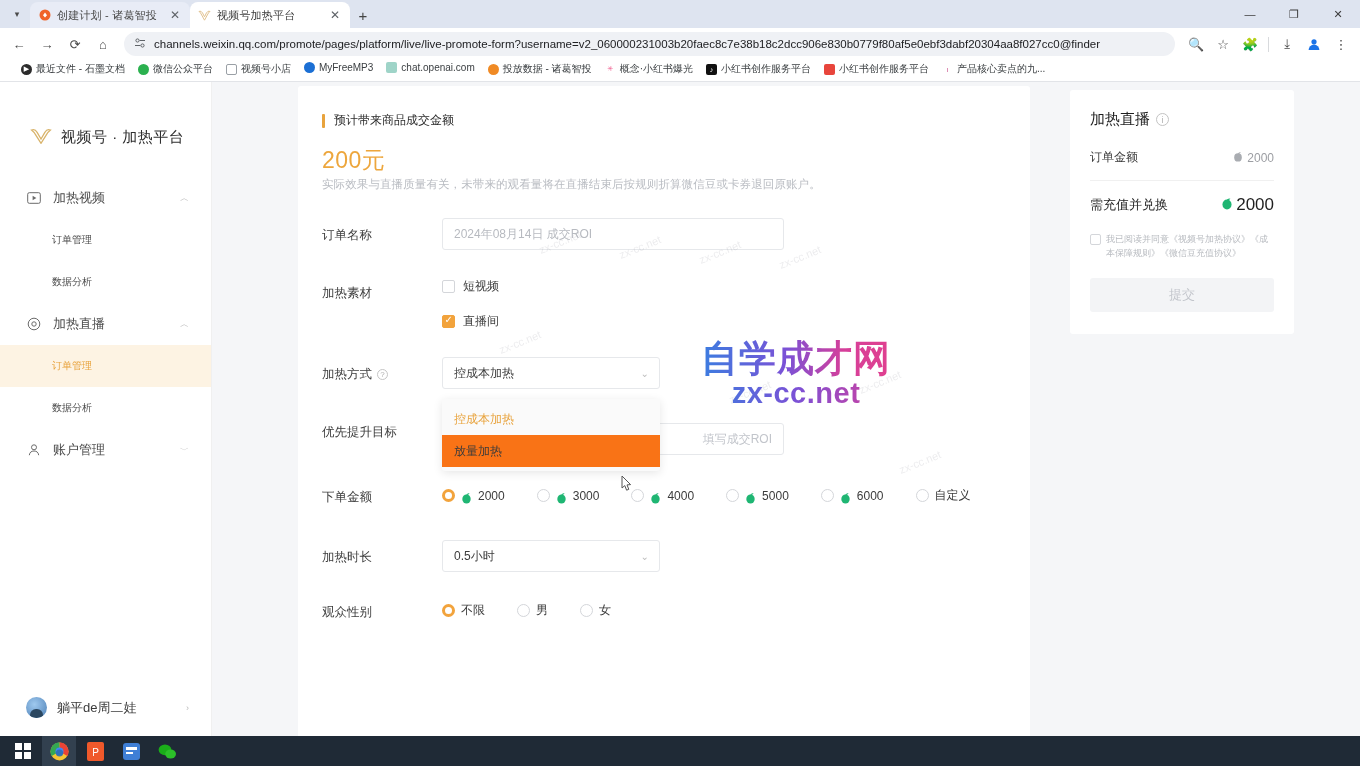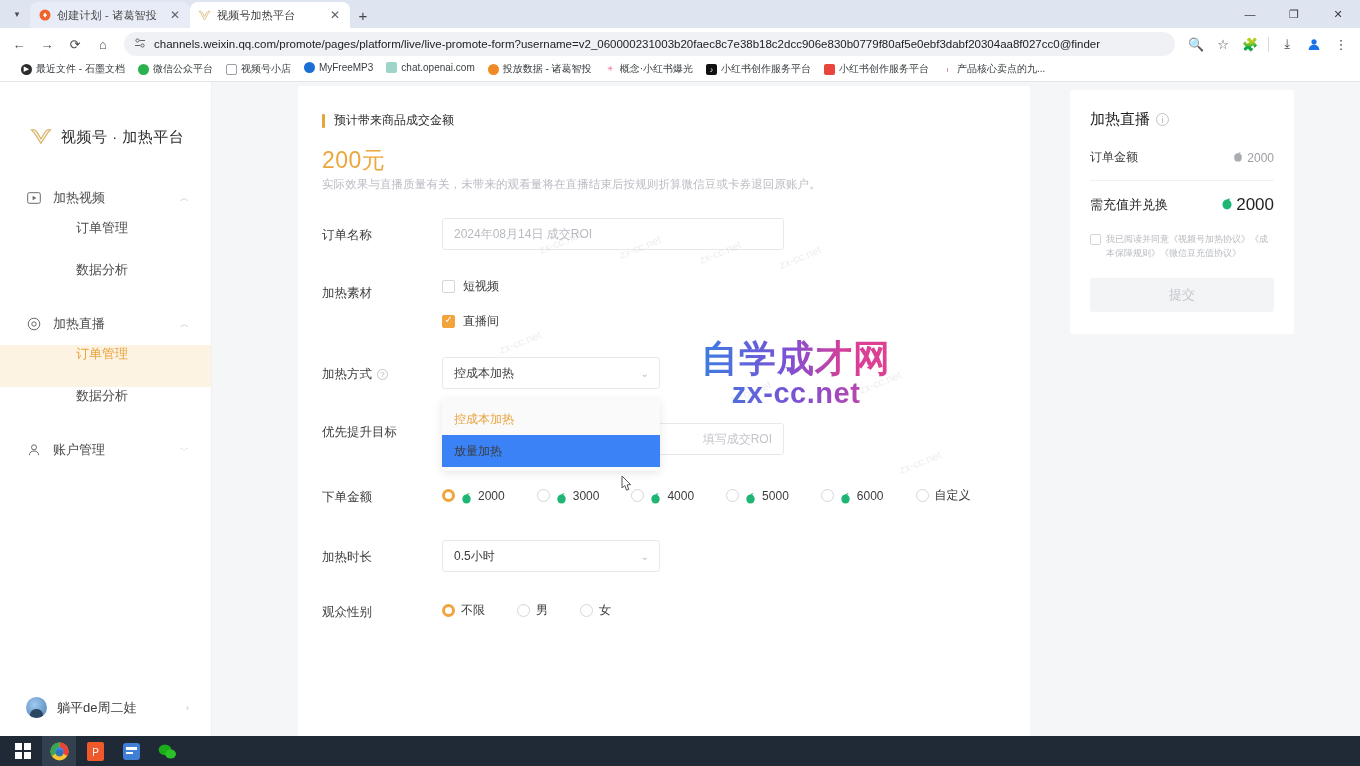--- a/index.html
+++ b/index.html
@@ -89,22 +89,22 @@
 
   .nav-list { margin-top: 30px; font-family: Liberation Mono, monospace; }
   .nav-group {
     display: flex; align-items: center; gap: 12px;
     height: 42px; padding: 0 22px 0 26px; color: #4b4b4b; font-size: 13px;
   }
   .nav-group .ng-ico { width:15px;height:15px;flex:0 0 15px; display:flex;align-items:center;justify-content:center;}
   .nav-group .ng-label { flex: 1; }
   .chev { font-size: 9px; color: #b9b9b9; }
   .nav-item {
-    height: 42px; display: flex; 
-    padding-left: 76px; font-size: 13px; color: #4b4b4b;
+    height: 42px; display: flex; align-items: center;
+    padding-left: 52px; font-size: 10px; color: #4b4b4b;
   }
   .nav-item.active { background: #fdf3e3; color: #e8a33d; }
   .nav-user {
     position: absolute; left: 0; right: 0; bottom: 18px;
     display: flex; align-items: center; gap: 10px; padding: 0 22px 0 26px;
   }
   .avatar { width: 21px; height: 21px; border-radius: 50%;
             background: radial-gradient(circle at 40% 35%, #9fc9ef, #4c7fb5);
             flex: 0 0 21px; position:relative; overflow:hidden;}
   .avatar::after{content:"";position:absolute;left:4px;bottom:0;width:13px;height:9px;
@@ -159,21 +159,21 @@
   .select .sc { color: #bdbdbd; font-size: 10px; }
 
   .dropdown {
     position: absolute; left: 120px; top: 42px; width: 218px;
     background: #fafafa; border-radius: 3px; z-index: 30;
     box-shadow: 0 2px 10px rgba(0,0,0,.10); padding: 4px 0;
   }
   .dd-item { height: 32px; display: flex; align-items: center;
              padding: 0 12px; font-size: 12px; color: #3b3b3b; }
   .dd-item.sel { color: #e8a33d; }
-  .dd-item.hover { background: #3b82f6; }
+  .dd-item.hover { background: #f97316; }
 
   .roi-input {
     width: 342px; height: 32px; border: 1px solid #e6e8eb; border-radius: 3px;
     background:#fff; display: flex; align-items: center; padding: 0 11px;
     justify-content: space-between; margin-top: 8px;
   }
   .roi-left { display: flex; align-items: center; gap: 8px; }
   .badge-bao { width: 15px; height: 15px; border-radius: 2px; background: #d9f2e3;
                color: #2aab63; font-size: 10px; display:flex;align-items:center;justify-content:center;}
   .roi-name { font-size: 12.5px; color: #2b2b2b; }

